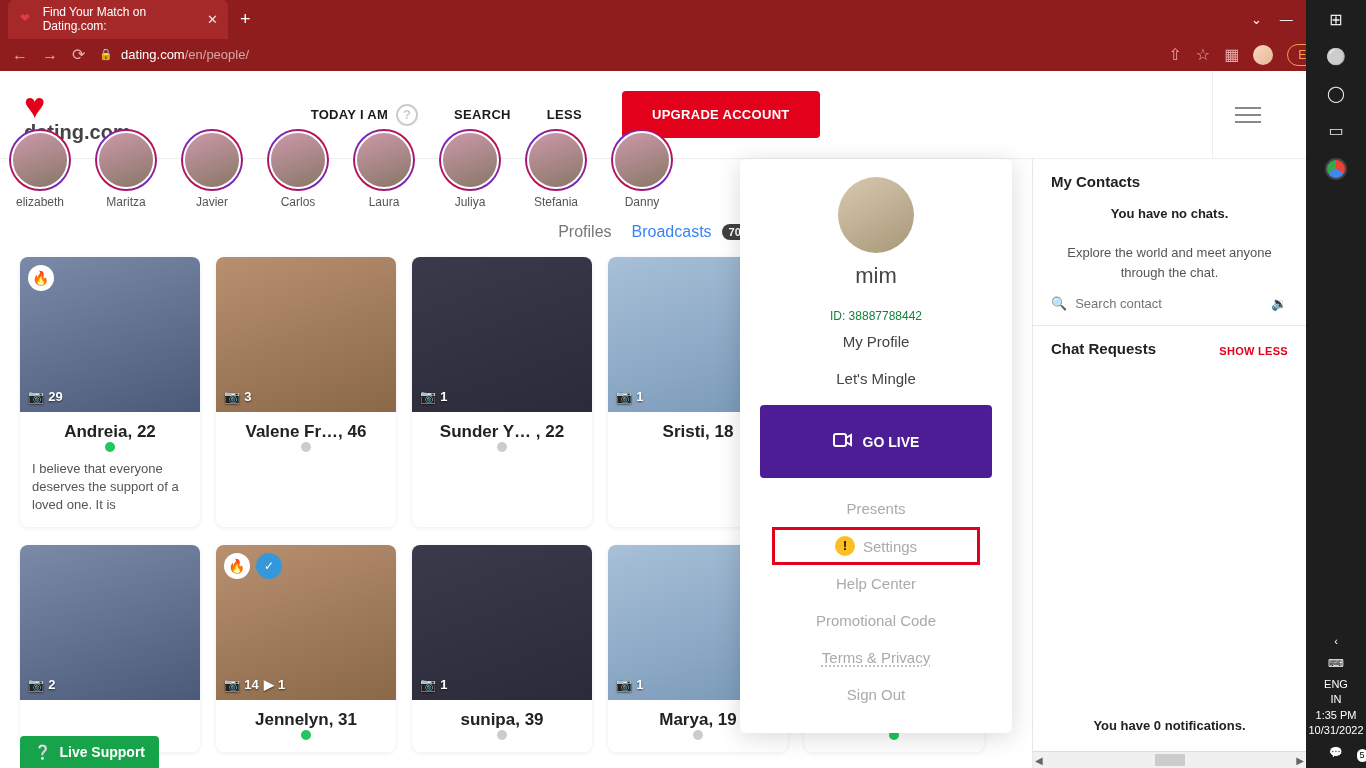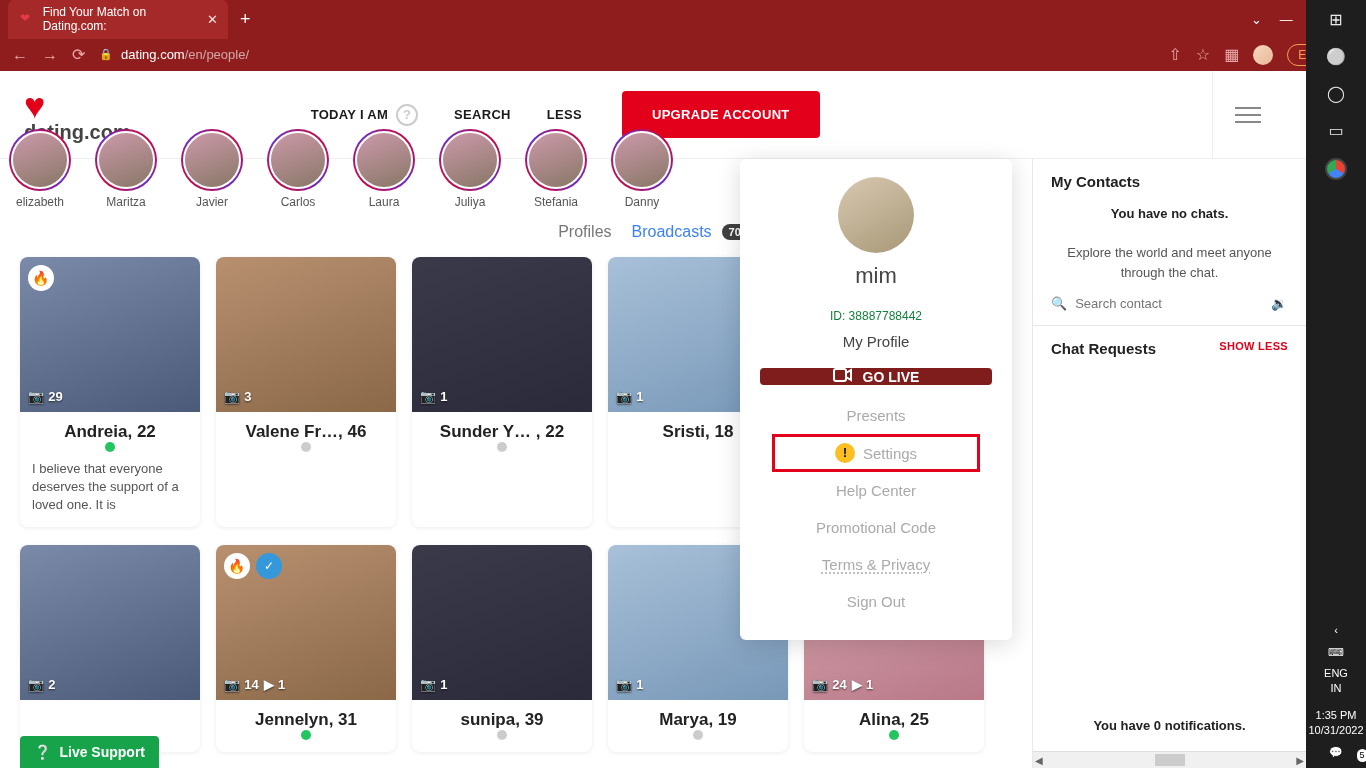--- a/index.html
+++ b/index.html
@@ -79,33 +79,33 @@
 .profile-grid.row2 { margin-top: 18px; }
 
 
 .dropdown { position: absolute; top: 88px; right: 294px; width: 272px; background: #fff; border-radius: 6px; box-shadow: 0 4px 24px rgba(0,0,0,.15); padding: 18px 0 20px; text-align: center; z-index: 100; }
 .dd-avatar { width: 76px; height: 76px; border-radius: 50%; background: linear-gradient(150deg,#d8c8b0,#a89878); margin: 0 auto; }
 .dd-name { font-size: 22px; color: #444; margin-top: 10px; }
 .dd-id { font-size: 12px; color: #15803d; margin-top: 20px; }
 .dd-link { font-size: 15px; color: #444; padding: 10px 0; cursor: pointer; }
 .dd-link.muted { color: #aaa; }
 .dd-link.underline { text-decoration: underline dotted; text-underline-offset: 3px; }
-.go-live { background: #7f1d1d; color: #fff; font-weight: 800; font-size: 14px; padding: 0 0; margin: 8px 20px 12px; border-radius: 4px; display: flex; align-items: center; justify-content: center; gap: 10px; }
+.go-live { background: #4c1d95; color: #fff; font-weight: 800; font-size: 14px; padding: 28px 0; margin: 8px 20px 12px; border-radius: 4px; display: flex; align-items: center; justify-content: center; gap: 10px; }
 .settings-highlight { border: 3px solid #e2001a; margin: 0 32px; padding: 6px 0; display: flex; align-items: center; justify-content: center; gap: 8px; }
 .warn-ico { width: 20px; height: 20px; background: #fbbf24; border-radius: 50%; display: inline-flex; align-items: center; justify-content: center; font-size: 12px; font-weight: 900; color: #000; }
 
 
 .right-panel { position: absolute; top: 88px; right: 0; width: 274px; bottom: 0; border-left: 1px solid #e8e8e8; background: #fff; display: flex; flex-direction: column; z-index: 50; }
 .panel-section { border-bottom: 1px solid #e8e8e8; padding: 14px 18px; }
 .panel-title { font-weight: 800; font-size: 15px; color: #222; }
 .panel-text { font-size: 13px; color: #555; text-align: center; margin-top: 14px; line-height: 1.5; }
 .panel-text b { font-weight: 800; color: #222; }
 .search-row { display: flex; align-items: center; gap: 8px; margin-top: 14px; color: #bbb; font-size: 13px; }
 .search-row input { border: none; flex: 1; font-size: 13px; color: #888; outline: none; }
-.chat-req { display: flex; justify-content: space-between; align-items: flex-start; padding: 14px 18px; }
+.chat-req { display: flex; justify-content: space-between; align-items: flex-end; padding: 14px 18px; }
 .show-less { color: #e2001a; font-size: 11px; font-weight: 800; letter-spacing: .3px; }
 .notif { text-align: center; font-size: 13px; padding: 18px; font-weight: 600; color: #222; }
 .hscroll { height: 17px; background: #f0f0f0; border-top: 1px solid #ddd; display: flex; align-items: center; justify-content: space-between; padding: 0 2px; font-size: 10px; color: #666; }
 
 
 .watermark { position: absolute; bottom: 48px; right: 14px; color: #888; z-index: 20; }
 .watermark .t1 { font-size: 20px; }
 .watermark .t2 { font-size: 12px; }
 
 
@@ -155,21 +155,21 @@
   <span class="win-icon">⚪</span>
   <span class="win-icon">◯</span>
   <span class="win-icon">▭</span>
   <span class="chrome-ico"></span>
   <div class="win-bottom">
     <div>‹</div>
     <div style="margin-top:6px">⌨</div>
     <div style="margin-top:6px">
       <span>ENG</span><br><span>IN</span>
     </div>
-    <div style="margin-top:11px">
+    <div style="margin-top:0">
       <span>1:35 PM</span><br><span>10/31/2022</span>
     </div>
     <div class="win-badge" style="margin-top:6px">
       💬<span class="count">5</span>
     </div>
   </div>
 </div>
 
 <div class="viewport">
 
@@ -355,20 +355,21 @@
           </div>
         </div>
       </div>
     </div>
 
   <div class="dropdown">
     <div class="dd-avatar"></div>
     <div class="dd-name">mim</div>
     <div class="dd-id">ID: 38887788442</div>
     <div class="dd-link">My Profile</div>
+    <div class="dd-link">Let's Mingle</div>
     <div class="go-live">
       <span>
         <svg width="20" height="14" viewBox="0 0 20 14" fill="none">
             <rect x="1" y="1" width="12" height="12" rx="2" stroke="#fff" stroke-width="2"></rect>
             <path d="M13 5l5-3v10l-5-3" stroke="#fff" stroke-width="2" fill="none"></path>
           </svg>
       </span>
       <span>GO LIVE</span>
     </div>
     <div class="dd-link muted">Presents</div>

